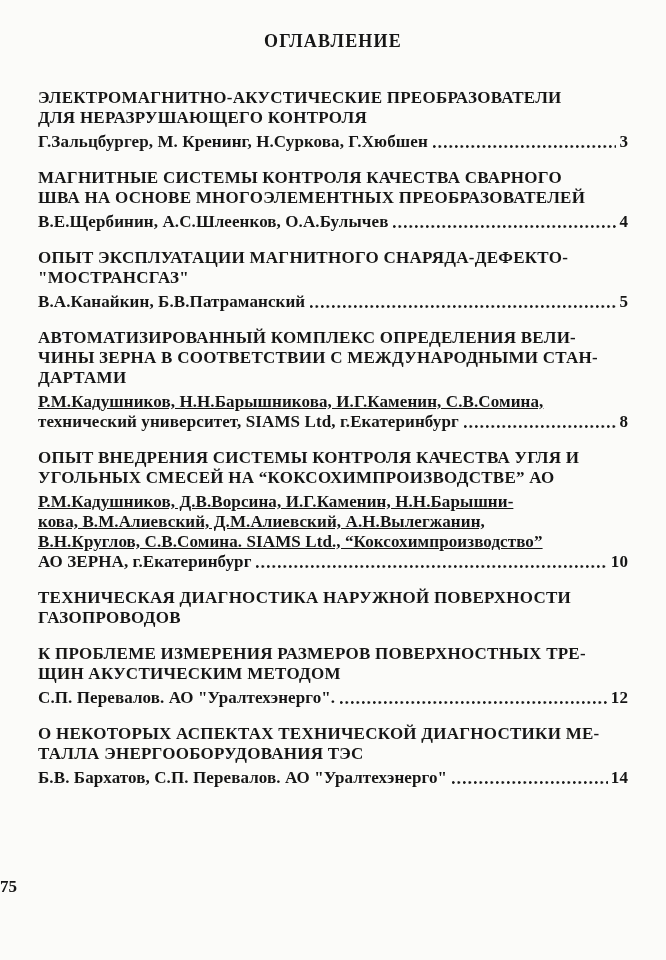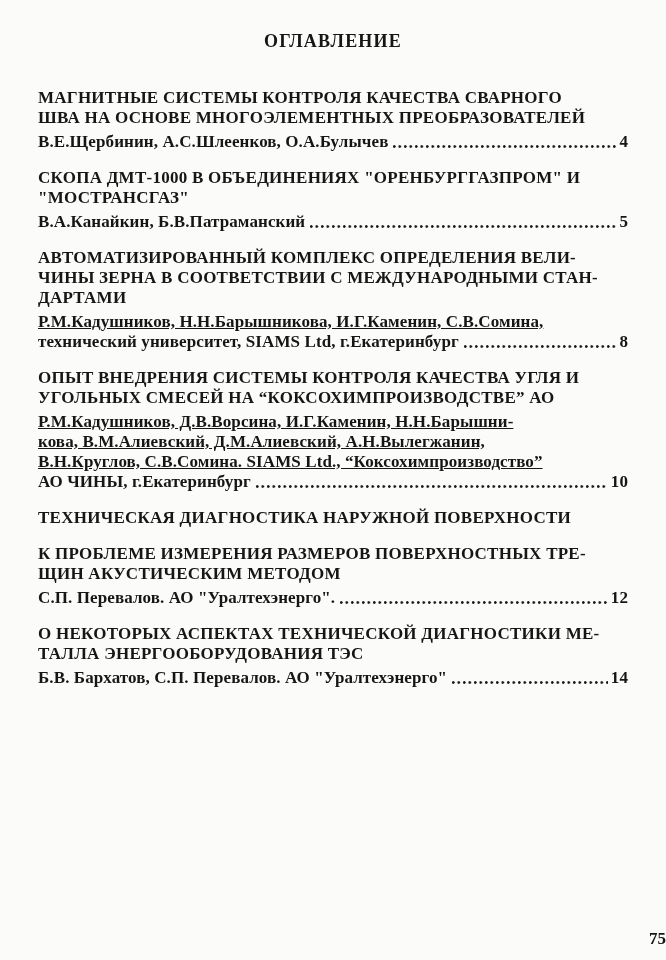--- a/index.html
+++ b/index.html
@@ -54,48 +54,61 @@
     background-image: radial-gradient(circle at 1.3px 2.5px, #1b1b1b 1.15px, rgba(0,0,0,0) 1.5px);
     background-size: 5.5px 5px;
     background-repeat: repeat-x;
   }
   .pagenum {
     flex: 0 0 auto;
     font-size: 17px;
   }
   .folio {
     position: absolute;
-    top: 929px; left: 0; right: 0;
-    text-align: right;
+    top: 877px; left: 0; right: 0;
+    text-align: left;
     font-size: 17px;
     font-weight: 700;
   }
 </style>
 </head>
 <body>
 
 <div class="page">
   <h1 class="doc-title">ОГЛАВЛЕНИЕ</h1>
   <div class="entries" id="entries">
+      <div class="entry">
+        <div class="entry-title">
+          <div class="tline">ЭЛЕКТРОМАГНИТНО-АКУСТИЧЕСКИЕ ПРЕОБРАЗОВАТЕЛИ</div>
+          <div class="tline">ДЛЯ НЕРАЗРУШАЮЩЕГО КОНТРОЛЯ</div>
+        </div>
+        <div class="entry-authors">
+          <div class="alast">
+            <span class="authors-text">Г.Зальцбургер, М. Кренинг, Н.Суркова, Г.Хюбшен</span>
+            <span class="leader"></span>
+            <span class="pagenum">3</span>
+          </div>
+        </div>
+      </div>
       <div class="entry">
         <div class="entry-title">
           <div class="tline">МАГНИТНЫЕ СИСТЕМЫ КОНТРОЛЯ КАЧЕСТВА СВАРНОГО</div>
           <div class="tline">ШВА НА ОСНОВЕ МНОГОЭЛЕМЕНТНЫХ ПРЕОБРАЗОВАТЕЛЕЙ</div>
         </div>
         <div class="entry-authors">
           <div class="alast">
             <span class="authors-text">В.Е.Щербинин, А.С.Шлеенков, О.А.Булычев</span>
             <span class="leader"></span>
             <span class="pagenum">4</span>
           </div>
         </div>
       </div>
       <div class="entry">
         <div class="entry-title">
-          <div class="tline">СКОПА ДМТ-1000 В ОБЪЕДИНЕНИЯХ "ОРЕНБУРГГАЗПРОМ" И</div>
+          <div class="tline">ОПЫТ ЭКСПЛУАТАЦИИ МАГНИТНОГО СНАРЯДА-ДЕФЕКТО-</div>
           <div class="tline">"МОСТРАНСГАЗ"</div>
         </div>
         <div class="entry-authors">
           <div class="alast">
             <span class="authors-text">В.А.Канайкин, Б.В.Патраманский</span>
             <span class="leader"></span>
             <span class="pagenum">5</span>
           </div>
         </div>
       </div>
@@ -117,29 +130,30 @@
       <div class="entry">
         <div class="entry-title">
           <div class="tline">ОПЫТ ВНЕДРЕНИЯ СИСТЕМЫ КОНТРОЛЯ КАЧЕСТВА УГЛЯ И</div>
           <div class="tline">УГОЛЬНЫХ СМЕСЕЙ НА “КОКСОХИМПРОИЗВОДСТВЕ” АО</div>
         </div>
         <div class="entry-authors">
           <div class="aline">Р.М.Кадушников, Д.В.Ворсина, И.Г.Каменин, Н.Н.Барышни-</div>
           <div class="aline">кова, В.М.Алиевский, Д.М.Алиевский, А.Н.Вылегжанин,</div>
           <div class="aline">В.Н.Круглов, С.В.Сомина. SIAMS Ltd., “Коксохимпроизводство”</div>
           <div class="alast">
-            <span class="authors-text">АО ЧИНЫ, г.Екатеринбург</span>
+            <span class="authors-text">АО ЗЕРНА, г.Екатеринбург</span>
             <span class="leader"></span>
             <span class="pagenum">10</span>
           </div>
         </div>
       </div>
       <div class="entry">
         <div class="entry-title">
           <div class="tline">ТЕХНИЧЕСКАЯ ДИАГНОСТИКА НАРУЖНОЙ ПОВЕРХНОСТИ</div>
+          <div class="tline">ГАЗОПРОВОДОВ</div>
         </div>
       </div>
       <div class="entry">
         <div class="entry-title">
           <div class="tline">К ПРОБЛЕМЕ ИЗМЕРЕНИЯ РАЗМЕРОВ ПОВЕРХНОСТНЫХ ТРЕ-</div>
           <div class="tline">ЩИН АКУСТИЧЕСКИМ МЕТОДОМ</div>
         </div>
         <div class="entry-authors">
           <div class="alast">
             <span class="authors-text">С.П. Перевалов. АО "Уралтехэнерго".</span>

